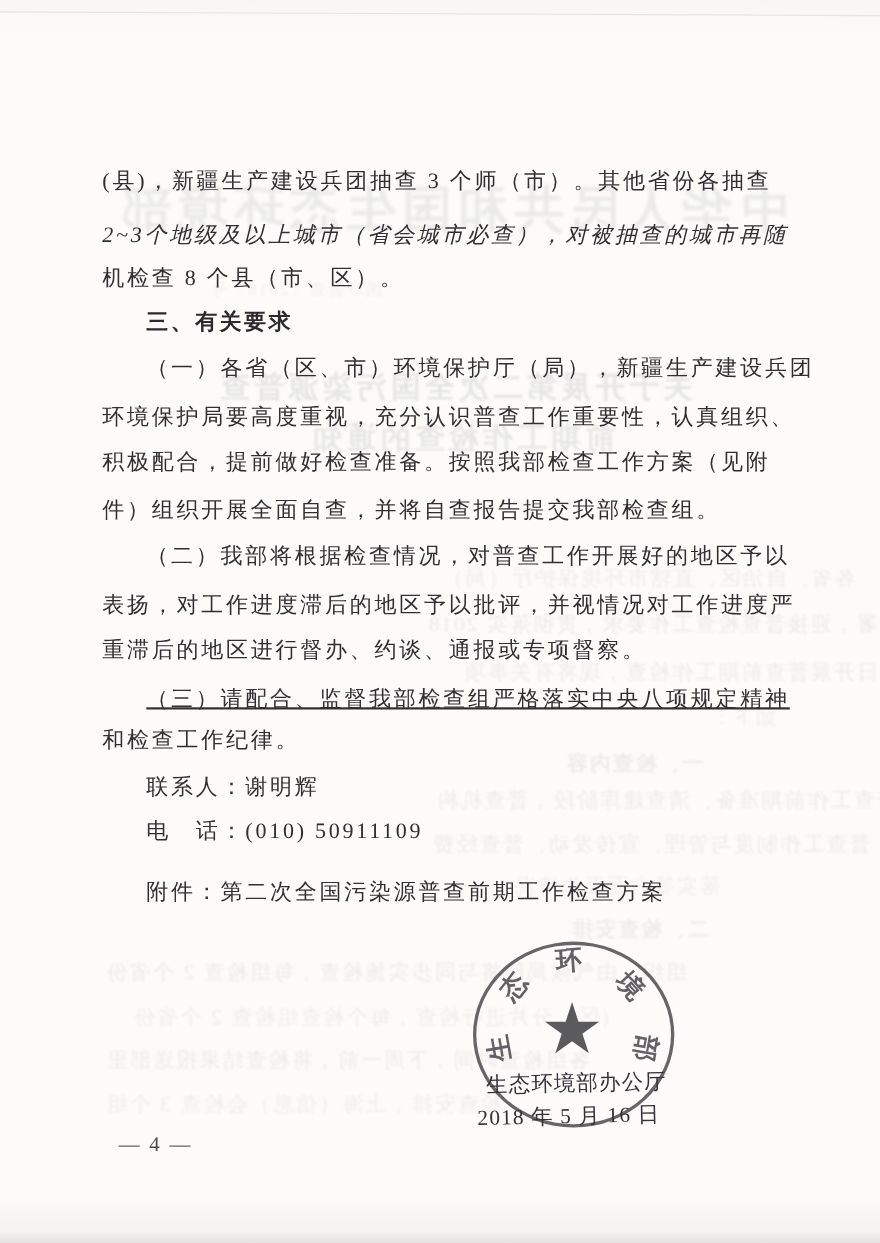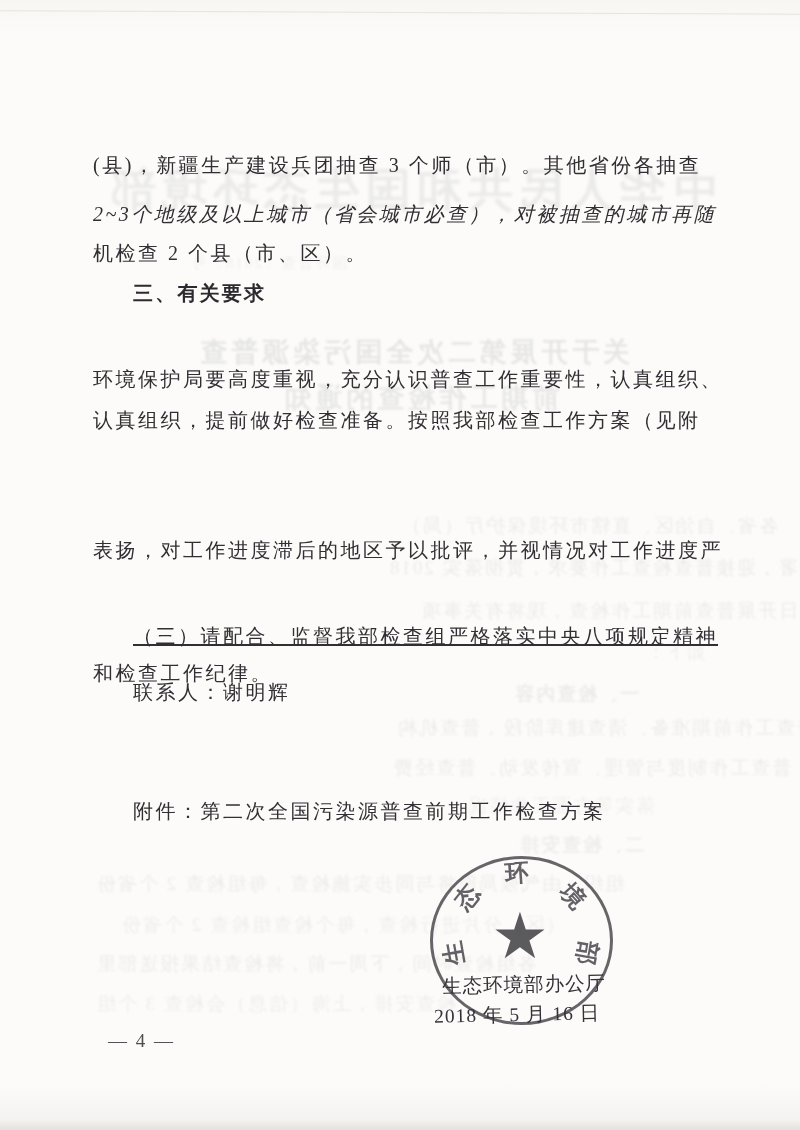--- a/index.html
+++ b/index.html
@@ -15,21 +15,21 @@
   
   .tl{position:absolute;white-space:nowrap;color:#312f33;font-size:20px;
       letter-spacing:2.5px;line-height:26px;}
   .ml{left:93px;}          
   .ind{left:133px;}        
   .hd{font-family:Liberation Serif, serif;font-weight:bold;
       letter-spacing:2.2px;color:#2b2a2e;}
   .l1{top:152px;} .l2{top:201px;font-style:italic;} .l3{top:240px;} .l4{top:280px;}
   .l5{top:322px;} .l6{top:366px;text-align:center;} .l7{top:407px;} .l8{top:451px;}
   .l9{top:493px;} .l10{top:537px;} .l11{top:578px;} .l12{top:623px;text-decoration:underline;}
-  .l13{top:660px;} .l14{top:679px;text-align:right;} .l15{top:743px;} .l16{top:800px;font-family:Liberation Mono, monospace;}
+  .l13{top:660px;} .l14{top:703px;text-align:right;} .l15{top:743px;} .l16{top:800px;font-family:Liberation Mono, monospace;}
   
   .sig{position:absolute;white-space:nowrap;color:#343238;font-size:19.5px;
        letter-spacing:1px;transform:rotate(-1.2deg);}
   .sig-org{left:442px;top:971px;}
   .sig-date{left:434px;top:1001px;}
   
   .pageno{position:absolute;left:108px;top:1030px;font-size:19px;color:#4d4c51;
           letter-spacing:2px;white-space:nowrap;}
   
   .seal{position:absolute;left:430px;top:856px;width:183px;height:169px;}
@@ -92,28 +92,33 @@
   <div class="gh g10">组建与人员选聘、普查工作制度与管理、宣传发动、普查经费</div>
   <div class="gh g11">落实等方面工作情况</div>
   <div class="gh ghb g12">二、检查安排</div>
   <div class="gh g13">组织，由气候局部将与同步实施检查，每组检查 2 个省份</div>
   <div class="gh g14">（区）分片进行检查，每个检查组检查 2 个省份</div>
   <div class="gh g15">各组检查时间，下周一前，将检查结果报送部里</div>
   <div class="gh g16">检查安排，上海（信息）会检查 3 个组</div>
 
   <div class="tl ml l1">(县)，新疆生产建设兵团抽查 3 个师（市）。其他省份各抽查</div>
   <div class="tl ml l2">2~3个地级及以上城市（省会城市必查），对被抽查的城市再随</div>
-  <div class="tl ml l3">机检查 2 个县（市、区）。</div>
+  <div class="tl ml l3">机检查 8 个县（市、区）。</div>
   <div class="tl ind hd l4">三、有关要求</div>
+  <div class="tl ind l5">（一）各省（区、市）环境保护厅（局），新疆生产建设兵团</div>
   <div class="tl ml l6">环境保护局要高度重视，充分认识普查工作重要性，认真组织、</div>
-  <div class="tl ml l7">认真组织，提前做好检查准备。按照我部检查工作方案（见附</div>
+  <div class="tl ml l7">积极配合，提前做好检查准备。按照我部检查工作方案（见附</div>
+  <div class="tl ml l8">件）组织开展全面自查，并将自查报告提交我部检查组。</div>
+  <div class="tl ind l9">（二）我部将根据检查情况，对普查工作开展好的地区予以</div>
   <div class="tl ml l10">表扬，对工作进度滞后的地区予以批评，并视情况对工作进度严</div>
+  <div class="tl ml l11">重滞后的地区进行督办、约谈、通报或专项督察。</div>
   <div class="tl ind l12">（三）请配合、监督我部检查组严格落实中央八项规定精神</div>
   <div class="tl ml l13">和检查工作纪律。</div>
   <div class="tl ind l14">联系人：谢明辉</div>
+  <div class="tl ind l15">电　话：(010) 50911109</div>
   <div class="tl ind l16">附件：第二次全国污染源普查前期工作检查方案</div>
 
   <div class="sig sig-org">生态环境部办公厅</div>
   <div class="sig sig-date">2018 年 5 月 16 日</div>
 
   <div class="seal">
     <div class="seal-ring"></div>
     <span class="seal-star">★</span>
     <span class="seal-ch sc0">生</span>
     <span class="seal-ch sc1">态</span>

